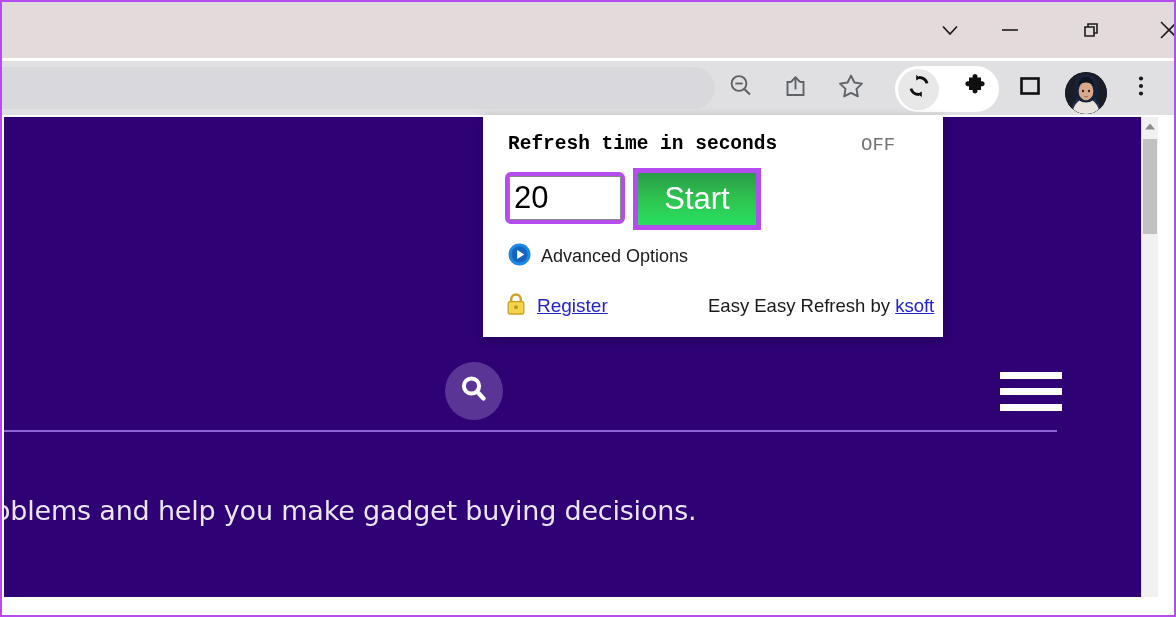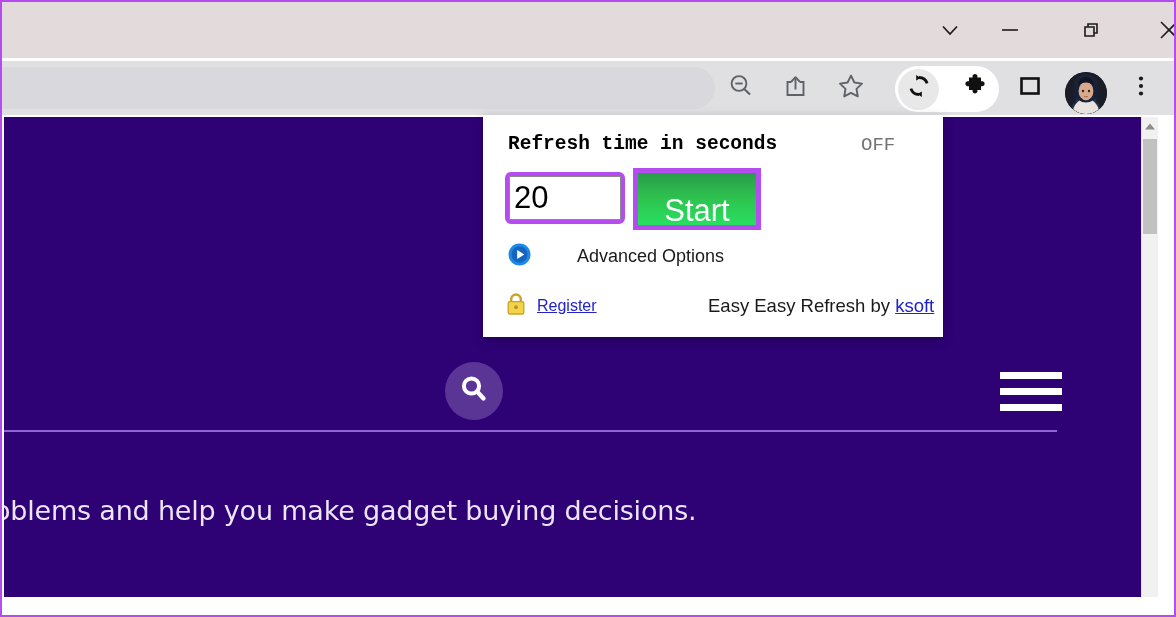--- a/index.html
+++ b/index.html
@@ -243,48 +243,47 @@
     height: 52px;
     border: 0;
     background: linear-gradient(to bottom, #2a9b48 0%, #2ec24f 48%, #27e060 100%);
     color: #ffffff;
     font-size: 31px;
     font-family: "Liberation Sans", sans-serif;
     line-height: 52px;
     text-align: center;
     cursor: pointer;
     display: block;
-    padding: 12px;
+    padding: 0;
   }
 
   .adv-row {
     position: absolute;
     left: 25px; top: 128px;
     display: flex;
     align-items: center;
     gap: 10px;
   }
   .adv-label {
     font-size: 18px;
     color: #1a1a1a;
     font-family: "Liberation Sans", sans-serif;
-    margin-left: 36px;
   }
 
   .reg-row {
     position: absolute;
     left: 21px; top: 176px;
     display: flex;
     align-items: center;
     gap: 9px;
   }
   .link {
     color: #2222cc;
     text-decoration: underline;
-    font-size: 16px;
+    font-size: 19px;
     font-family: "Liberation Sans", sans-serif;
     cursor: pointer;
   }
   .credit {
     position: absolute;
     left: 225px; top: 180px;
     font-size: 18.5px;
     color: #1a1a1a;
     font-family: "Liberation Sans", sans-serif;
     white-space: nowrap;

